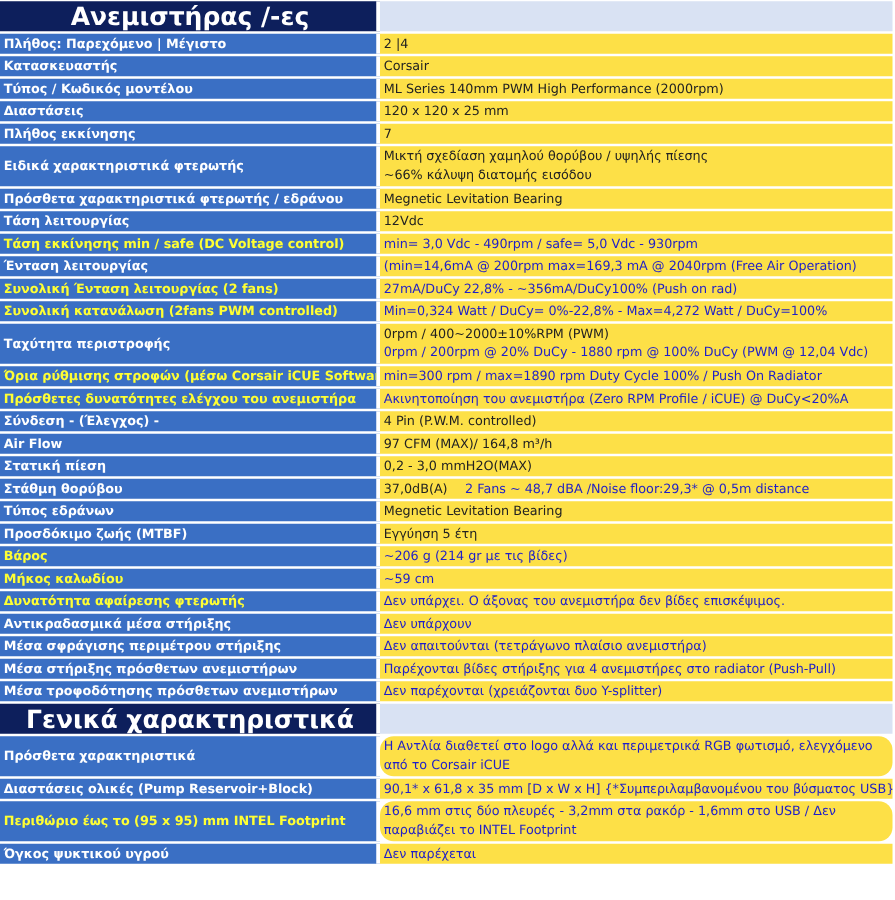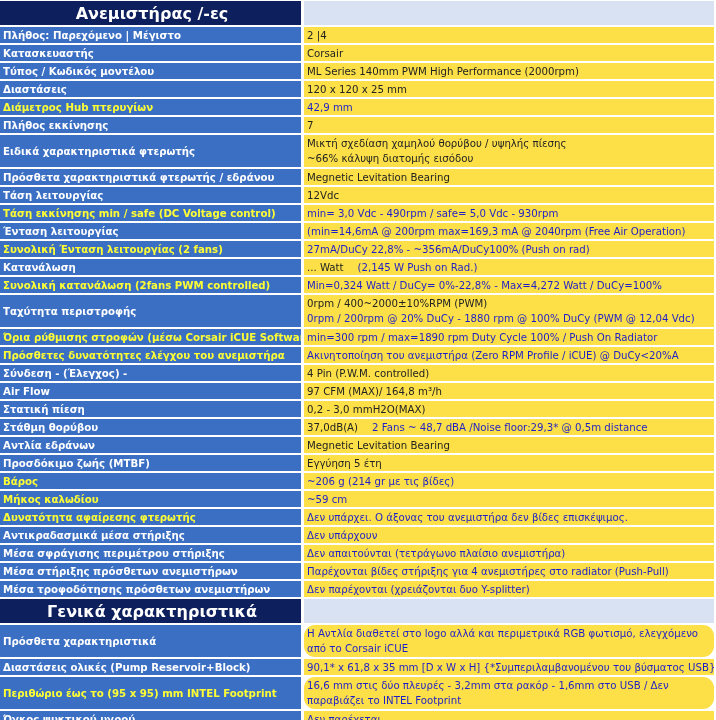--- a/index.html
+++ b/index.html
@@ -5,21 +5,21 @@
   html, body { margin:0; padding:0; background:#ffffff; }
   body { width:716px; height:720px; overflow:hidden; font-family:"DejaVu Sans", sans-serif; }
   table.spec { border-collapse:separate; border-spacing:0 2px; width:714px; table-layout:fixed; margin-top:-1px; }
   col.c1 { width:304px; }
   col.c2 { width:410px; }
   td { padding:0 0 0 3px; font-size:10.2px; line-height:15px; vertical-align:middle; height:16px; white-space:nowrap; overflow:hidden; }
   td.k { background:#3a6fc4; color:#ffffff; font-weight:bold; border-right:3px solid #ffffff; }
   td.k.y { color:#ffff33; }
   td.v { background:#fde047; color:#222222;margin-top:33px; }
   td.v.b { color:#1f1fc8; }
-  td.hd { background:#0d1f5c; color:#ffffff; font-weight:bold; font-size:16px; text-align:center; height:24px; border-right:3px solid #ffffff; }
+  td.hd { background:#0d1f5c; color:#ffffff; font-weight:bold; font-size:20px; text-align:center; height:24px; border-right:3px solid #ffffff; }
   td.hv { background:#d9e2f3; height:24px; }
   tr.tall td { height:32px; }
   td.wrap { white-space:normal; line-height:15px;border-radius:11px; }
   .sp { display:inline-block; width:14px; }
   .b2 { color:#1f1fc8; }
 </style>
 </head>
 <body>
 
 <table class="spec">
@@ -42,24 +42,20 @@
       </tr>
     <tr>
         <td class="k">Τύπος  /  Κωδικός μοντέλου</td>
         <td class="v">ML Series 140mm PWM High Performance (2000rpm)</td>
       </tr>
     <tr>
         <td class="k">Διαστάσεις</td>
         <td class="v">120 x 120 x 25 mm</td>
       </tr>
     <tr>
-        <td class="k y">Διάμετρος  Hub  πτερυγίων</td>
-        <td class="v b">42,9 mm</td>
-      </tr>
-    <tr>
         <td class="k">Πλήθος εκκίνησης</td>
         <td class="v">7</td>
       </tr>
     <tr class="tall">
         <td class="k">Ειδικά χαρακτηριστικά φτερωτής</td>
         <td class="v">
           <div>Μικτή σχεδίαση χαμηλού θορύβου / υψηλής πίεσης</div>
           <div>~66% κάλυψη  διατομής εισόδου</div>
         </td>
       </tr>
@@ -75,24 +71,20 @@
         <td class="k y">Τάση εκκίνησης   min   /   safe  (DC Voltage control)</td>
         <td class="v b">min= 3,0 Vdc - 490rpm  /  safe= 5,0 Vdc - 930rpm</td>
       </tr>
     <tr>
         <td class="k">Ένταση λειτουργίας</td>
         <td class="v b"> (min=14,6mA @ 200rpm   max=169,3 mA @ 2040rpm (Free Air Operation)</td>
       </tr>
     <tr>
         <td class="k y">Συνολική  Ένταση λειτουργίας  (2 fans)</td>
         <td class="v b">27mA/DuCy 22,8% - ~356mA/DuCy100%   (Push on rad)</td>
-      </tr>
-    <tr>
-        <td class="k">Κατανάλωση</td>
-        <td class="v"><span>... Watt</span><span class="sp"></span><span class="b2">(2,145 W  Push on Rad.)</span></td>
       </tr>
     <tr>
         <td class="k y">Συνολική κατανάλωση (2fans PWM controlled)</td>
         <td class="v b">Min=0,324 Watt / DuCy= 0%-22,8% - Max=4,272 Watt / DuCy=100%</td>
       </tr>
     <tr class="tall">
         <td class="k">Ταχύτητα περιστροφής</td>
         <td class="v">
           <div>0rpm / 400~2000±10%RPM (PWM)</div>
           <div class="b2">0rpm / 200rpm @ 20% DuCy - 1880 rpm @ 100% DuCy (PWM  @ 12,04 Vdc)</div>
@@ -116,21 +108,21 @@
       </tr>
     <tr>
         <td class="k">Στατική πίεση</td>
         <td class="v">0,2 - 3,0 mmH2O(MAX)</td>
       </tr>
     <tr>
         <td class="k">Στάθμη θορύβου</td>
         <td class="v"><span>37,0dB(A)</span><span class="sp"></span><span class="b2">2 Fans ~ 48,7 dBA   /Noise floor:29,3* @ 0,5m distance</span></td>
       </tr>
     <tr>
-        <td class="k">Αντλία εδράνων</td>
+        <td class="k">Τύπος εδράνων</td>
         <td class="v">Megnetic Levitation Bearing</td>
       </tr>
     <tr>
         <td class="k">Προσδόκιμο ζωής (MTBF)</td>
         <td class="v">Εγγύηση 5 έτη</td>
       </tr>
     <tr>
         <td class="k y">Βάρος</td>
         <td class="v b">~206 g  (214 gr με τις βίδες)</td>
       </tr>

